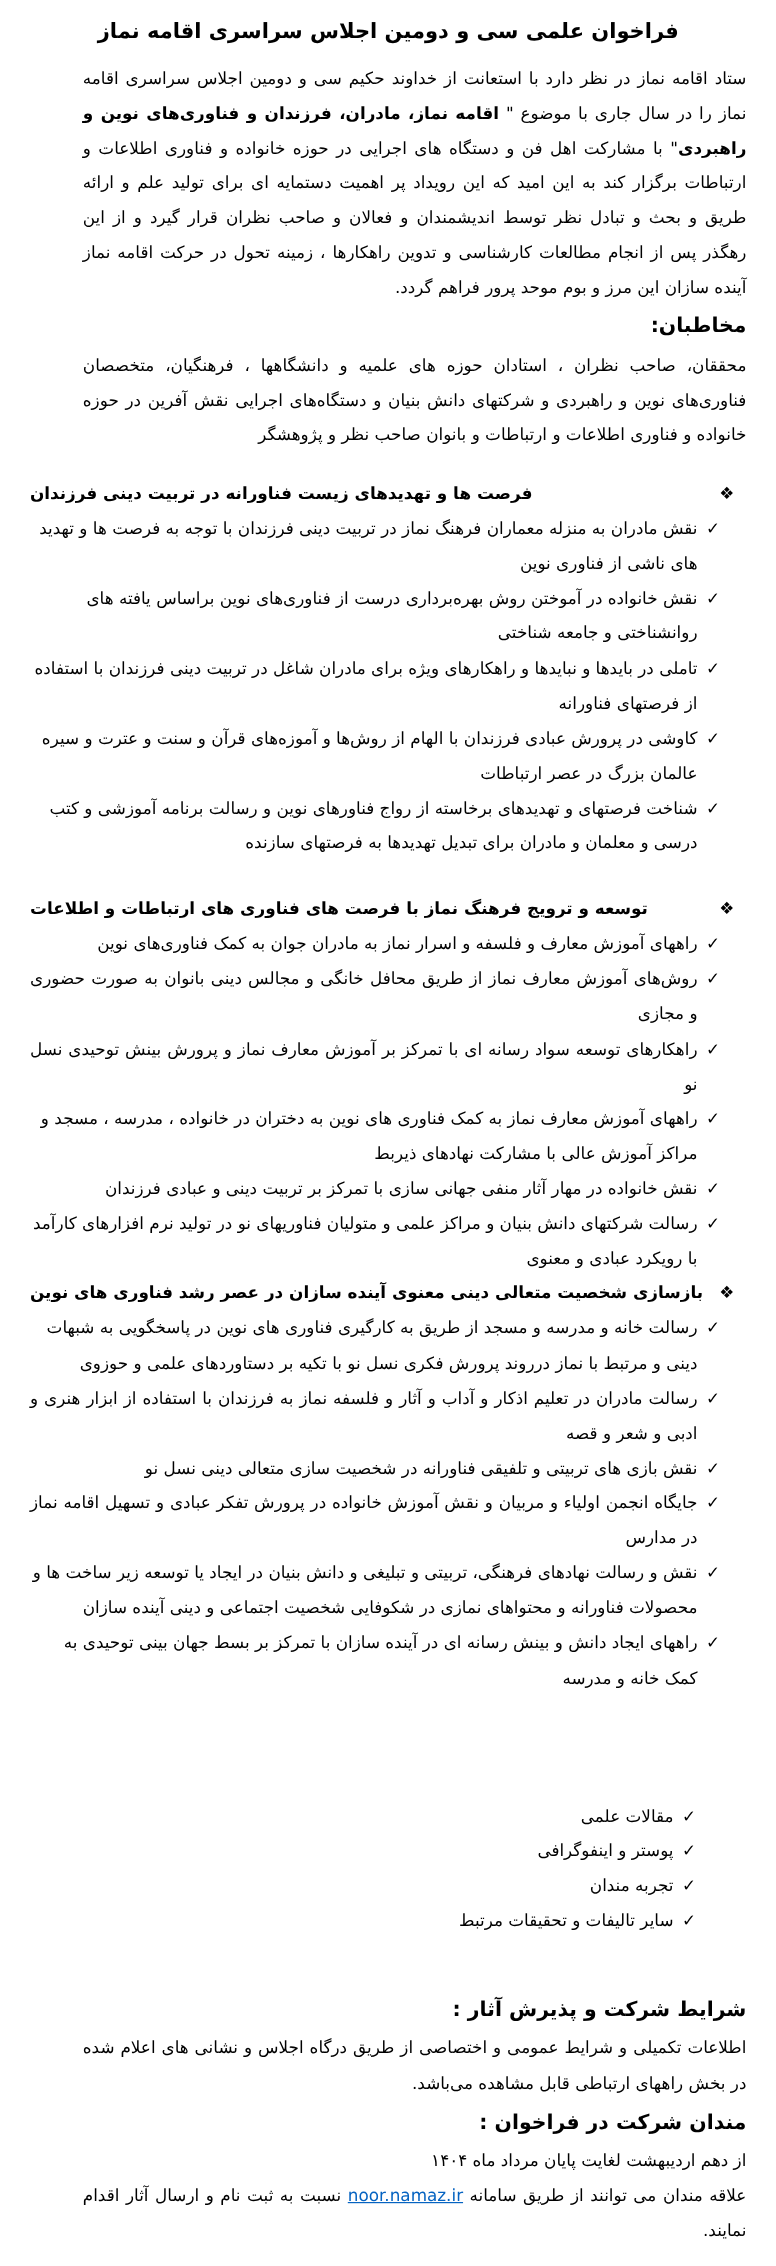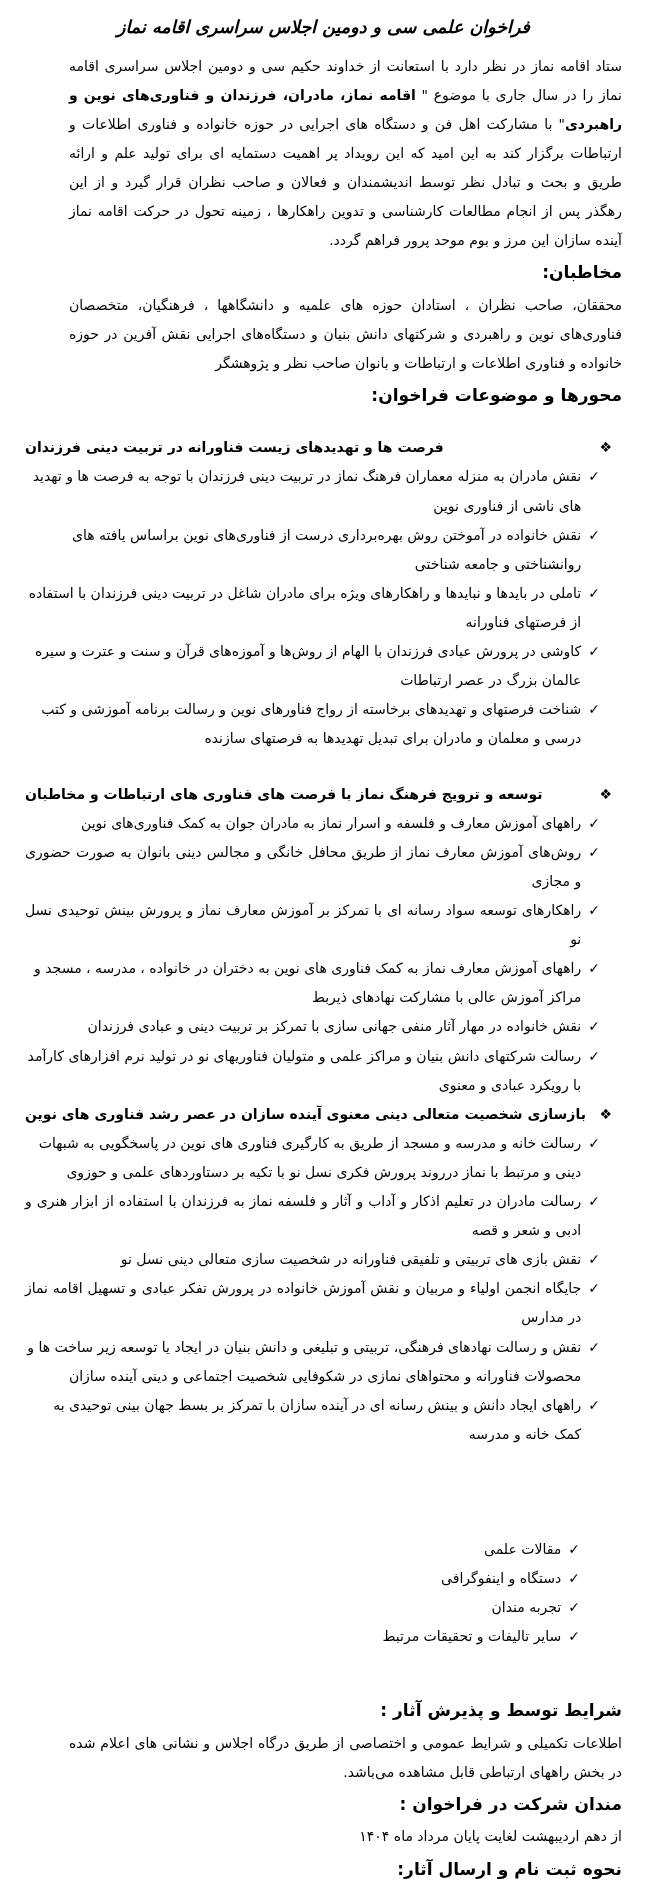--- a/index.html
+++ b/index.html
@@ -5,21 +5,21 @@
   * { margin:0; padding:0; box-sizing:border-box; }
   html, body { background:#ffffff; }
   body {
     width:647px; min-height:1888px;
     font-family:"DejaVu Sans", sans-serif;
     color:#000; direction:rtl;
   }
   .page { padding:12px 25px 30px 25px; }
   .doc-title {
     text-align:center; font-weight:bold; font-size:17.5px;
-    line-height:1.8; margin-bottom:8px;font-style:italic;
+    line-height:1.8; margin-bottom:8px;
   }
   .block { font-size:14px; line-height:2.08; }
   .paragraph { text-align:justify;margin-left:44px; }
   .heading { font-weight:bold; font-size:17px; }
   .diamond { display:flex; gap:7px; margin-right:10px; font-weight:bold; }
   .diamond .txt { flex:1; text-align:left; }
   .diamond .mark { flex:none; }
   .check { display:flex; gap:7px; margin-right:22px; }
   .check .mark { flex:none; }
   .check .txt { flex:1; text-align:justify; }
@@ -33,21 +33,20 @@
 </style>
 </head>
 <body>
 
 <div class="page">
   <h1 class="doc-title">فراخوان علمی سی و دومین اجلاس سراسری اقامه نماز</h1>
   <main>
       <div class="block paragraph"><span class="txt"><span>ستاد اقامه نماز در نظر دارد با استعانت از خداوند حکیم سی و دومین اجلاس سراسری اقامه نماز را در سال جاری با موضوع " </span><span class="b">اقامه نماز، مادران، فرزندان و فناوری‌های نوین و راهبردی</span><span>" با مشارکت اهل فن و دستگاه های اجرایی در حوزه خانواده و فناوری اطلاعات و ارتباطات برگزار کند به این امید که  این رویداد پر اهمیت دستمایه ای برای تولید علم و ارائه طریق و بحث و تبادل نظر توسط اندیشمندان و فعالان و صاحب نظران قرار گیرد و از این رهگذر پس از انجام مطالعات کارشناسی و تدوین راهکارها ، زمینه تحول در حرکت اقامه نماز  آینده سازان این مرز و بوم موحد پرور  فراهم گردد.</span></span></div>
       <div class="block heading"><span class="txt"><span>مخاطبان:</span></span></div>
       <div class="block paragraph"><span class="txt"><span>محققان، صاحب نظران ، استادان حوزه های علمیه و دانشگاهها ، فرهنگیان، متخصصان فناوری‌های نوین و راهبردی و شرکتهای دانش بنیان و دستگاه‌های اجرایی نقش آفرین در حوزه خانواده و فناوری اطلاعات و ارتباطات و بانوان صاحب نظر و پژوهشگر</span></span></div>
-      <div class="block heading"><span class="txt"><span>محورها و موضوعات فراخوان:</span></span></div>
       <div class="spacer" style="height: 20px;"></div>
       <div class="block diamond">
         <span class="mark">❖</span>
         <span class="txt"><span>فرصت ها و تهدیدهای زیست فناورانه در تربیت دینی فرزندان</span></span>
       </div>
       <div class="block check center">
         <span class="mark">✓</span>
         <span class="txt"><span>نقش مادران به منزله معماران فرهنگ نماز در تربیت دینی فرزندان با توجه به فرصت ها و تهدید های ناشی از فناوری نوین</span></span>
       </div>
       <div class="block check center">
@@ -62,21 +61,21 @@
         <span class="mark">✓</span>
         <span class="txt"><span>کاوشی در پرورش عبادی فرزندان با الهام از روش‌ها و آموزه‌های قرآن و سنت و عترت و سیره عالمان بزرگ در عصر ارتباطات</span></span>
       </div>
       <div class="block check center">
         <span class="mark">✓</span>
         <span class="txt"><span>شناخت فرصتهای و تهدیدهای برخاسته از رواج فناورهای نوین و رسالت برنامه آموزشی و کتب درسی و معلمان و مادران برای تبدیل تهدیدها به فرصتهای سازنده</span></span>
       </div>
       <div class="spacer" style="height: 26px;"></div>
       <div class="block diamond">
         <span class="mark">❖</span>
-        <span class="txt"><span>توسعه و ترویج فرهنگ نماز با فرصت های فناوری های ارتباطات و مخاطبان</span></span>
+        <span class="txt"><span>توسعه و ترویج فرهنگ نماز با فرصت های فناوری های ارتباطات و اطلاعات</span></span>
       </div>
       <div class="block check">
         <span class="mark">✓</span>
         <span class="txt"><span>راههای آموزش معارف و فلسفه و اسرار نماز به مادران جوان به کمک فناوری‌های نوین</span></span>
       </div>
       <div class="block check">
         <span class="mark">✓</span>
         <span class="txt"><span>روش‌های آموزش معارف نماز از طریق محافل خانگی و مجالس دینی بانوان به صورت حضوری و مجازی</span></span>
       </div>
       <div class="block check">
@@ -124,31 +123,30 @@
         <span class="txt"><span>راههای ایجاد دانش و بینش رسانه ای در آینده سازان با تمرکز بر بسط جهان بینی توحیدی به کمک خانه و مدرسه</span></span>
       </div>
       <div class="spacer" style="height: 58px;"></div>
       <div class="spacer" style="height: 28px;"></div>
       <div class="block check indent">
         <span class="mark">✓</span>
         <span class="txt"><span>مقالات علمی</span></span>
       </div>
       <div class="block check indent">
         <span class="mark">✓</span>
-        <span class="txt"><span>دستگاه و اینفوگرافی</span></span>
+        <span class="txt"><span>پوستر و اینفوگرافی</span></span>
       </div>
       <div class="block check indent">
         <span class="mark">✓</span>
         <span class="txt"><span>تجربه مندان</span></span>
       </div>
       <div class="block check indent">
         <span class="mark">✓</span>
         <span class="txt"><span>سایر تالیفات و تحقیقات مرتبط</span></span>
       </div>
       <div class="spacer" style="height: 42px;"></div>
-      <div class="block heading"><span class="txt"><span>شرایط توسط و پذیرش آثار :</span></span></div>
+      <div class="block heading"><span class="txt"><span>شرایط شرکت و پذیرش آثار :</span></span></div>
       <div class="block paragraph"><span class="txt"><span>اطلاعات تکمیلی و شرایط عمومی و اختصاصی از طریق درگاه اجلاس و نشانی های اعلام شده در بخش راههای ارتباطی قابل مشاهده می‌باشد.</span></span></div>
       <div class="block heading"><span class="txt"><span>مندان شرکت در فراخوان :</span></span></div>
       <div class="block paragraph"><span class="txt"><span>از دهم اردیبهشت لغایت پایان مرداد ماه ۱۴۰۴</span></span></div>
-      <div class="block heading"><span class="txt"><span>نحوه ثبت نام و ارسال آثار:</span></span></div>
       <div class="block paragraph"><span class="txt"><span>علاقه مندان می توانند از طریق سامانه </span><a href="#" class="link latin">noor.namaz.ir</a><span> نسبت به ثبت نام و ارسال آثار اقدام نمایند.</span></span></div>
     </main>
 </div>
 
 </body></html>

